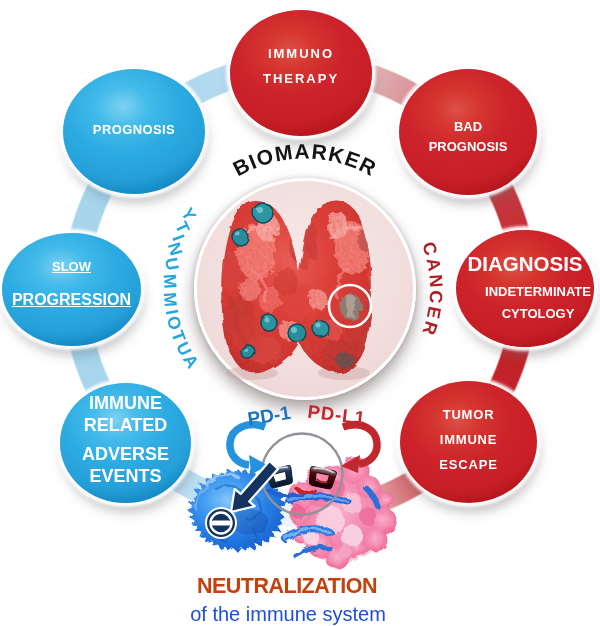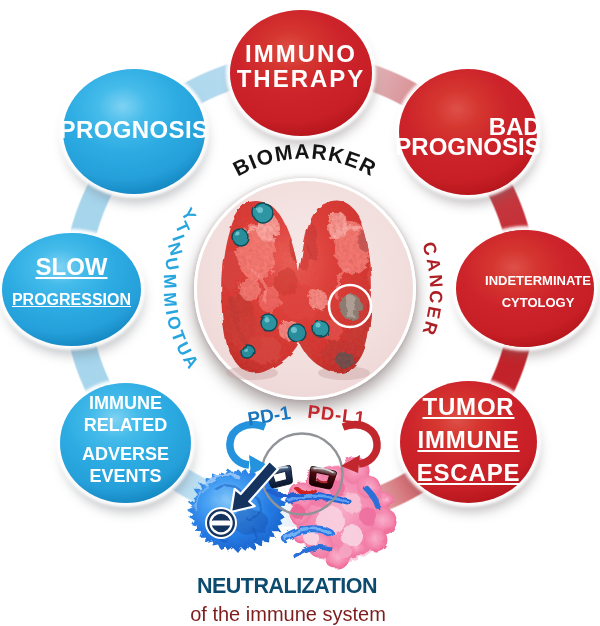--- a/index.html
+++ b/index.html
@@ -14,49 +14,50 @@
       #aed8ee 330deg, #b9dcf0 352deg, #e3c2c5 360deg);
     -webkit-mask:radial-gradient(circle closest-side, transparent 0, transparent 210px, #000 212px, #000 236px, transparent 238px);
     mask:radial-gradient(circle closest-side, transparent 0, transparent 210px, #000 212px, #000 236px, transparent 238px);
   }
   .bubble{position:absolute;border-radius:50%;display:flex;flex-direction:column;
     align-items:center;justify-content:center;text-align:center;color:#fff;font-weight:bold;}
   .red{background:radial-gradient(ellipse 80% 75% at 42% 32%, #dd5049 0%, #d5362f 20%, #cd242b 46%, #c81f26 76%, #b5151c 93%, #a81119 100%);
     box-shadow:0 0 3px 4px rgba(255,255,255,.95), 2px 9px 12px 0 rgba(110,100,100,.42);}
   .blue{background:radial-gradient(ellipse 80% 75% at 42% 30%, #7ed2f3 0%, #44bbea 22%, #2cabe2 50%, #259fd9 78%, #1488c2 95%, #107fb9 100%);
     box-shadow:0 0 3px 4px rgba(255,255,255,.95), 2px 9px 12px 0 rgba(108,112,120,.42);}
-  .main{font-size:24px;line-height:25px;}
+  .main{font-size:13px;line-height:25px;}
   .sub{font-size:13px;line-height:15.5px;margin-top:5px;}
   #disc{position:absolute;left:194px;top:178px;width:216px;height:216px;border-radius:50%;
     background:radial-gradient(circle at 50% 42%, #f7eae9 0%, #f2e0df 50%, #eed8d7 78%, #e8cccb 100%);
     border:3px solid #fff;
     box-shadow:0 9px 15px 1px rgba(115,100,100,.55), 0 0 4px 1px rgba(170,150,150,.3);}
   #overlay{position:absolute;left:0;top:0;}
   .arcword text{font-weight:bold;text-anchor:middle;}
-  #neut{position:absolute;left:0;top:576px;width:574px;text-align:center;color:#0c4a6e;
+  #neut{position:absolute;left:0;top:576px;width:574px;text-align:center;color:#c2410c;
         font-size:21.5px;line-height:21px;font-weight:bold;letter-spacing:-0.5px;}
-  #neut2{position:absolute;left:0;top:604px;width:576px;text-align:center;color:#7f1d1d;
+  #neut2{position:absolute;left:0;top:604px;width:576px;text-align:center;color:#1d4ed8;
         font-size:20px;line-height:21px;}
 </style>
 </head>
 <body>
 <div id="canvas">
   <div id="ring"></div>
 
   <div class="bubble red" style="left:230px;top:10px;width:142px;height:126px;padding-bottom:14px;box-sizing:border-box;">
     <div class="main" style="letter-spacing:2px;line-height:25.5px;">IMMUNO<br>THERAPY</div>
   </div>
-  <div class="bubble red" style="left:399px;top:69px;width:138px;height:126px;padding-top:10px;box-sizing:border-box;text-align:right;">
+  <div class="bubble red" style="left:399px;top:69px;width:138px;height:126px;padding-top:10px;box-sizing:border-box;">
     <div class="main" style="line-height:20.5px;">BAD<br>PROGNOSIS</div>
   </div>
   <div class="bubble red" style="left:456px;top:230px;width:138px;height:117px;">
+    <div class="main" style="font-size:20.5px;line-height:21px;">DIAGNOSIS</div>
     <div class="sub" style="margin-top:7px;line-height:22px;margin-left:26px;">INDETERMINATE<br>CYTOLOGY</div>
   </div>
   <div class="bubble red" style="left:400px;top:381px;width:137px;height:122px;padding-bottom:6px;box-sizing:border-box;">
-    <div class="main" style="line-height:33px;letter-spacing:.8px;text-decoration:underline;">TUMOR<br>IMMUNE<br>ESCAPE</div>
+    <div class="main" style="line-height:25px;letter-spacing:.8px;">TUMOR<br>IMMUNE<br>ESCAPE</div>
   </div>
   <div class="bubble blue" style="left:63px;top:69px;width:142px;height:125px;padding-bottom:4px;box-sizing:border-box;">
     <div class="main" style="letter-spacing:.4px;">PROGNOSIS</div>
   </div>
   <div class="bubble blue" style="left:2px;top:233px;width:139px;height:113px;padding-bottom:14px;box-sizing:border-box;text-decoration:underline;">
     <div class="main" style="line-height:21px;">SLOW</div>
     <div style="font-size:16px;font-weight:bold;margin-top:14px;">PROGRESSION</div>
   </div>
   <div class="bubble blue" style="left:60px;top:383px;width:131px;height:120px;padding-bottom:7px;box-sizing:border-box;">
     <div style="font-size:18px;line-height:22.5px;font-weight:bold;">IMMUNE<br>RELATED</div>

